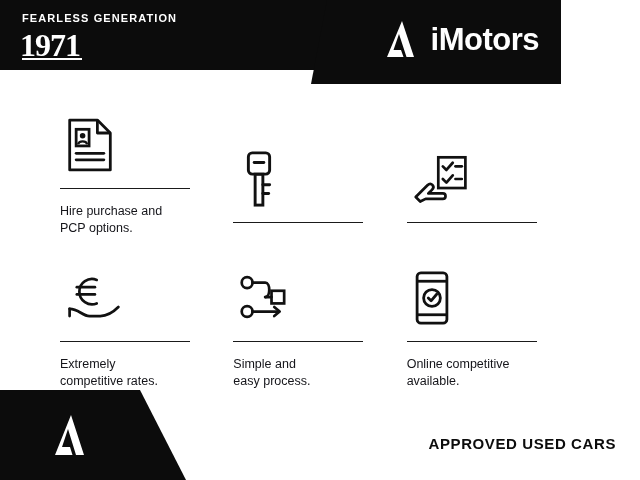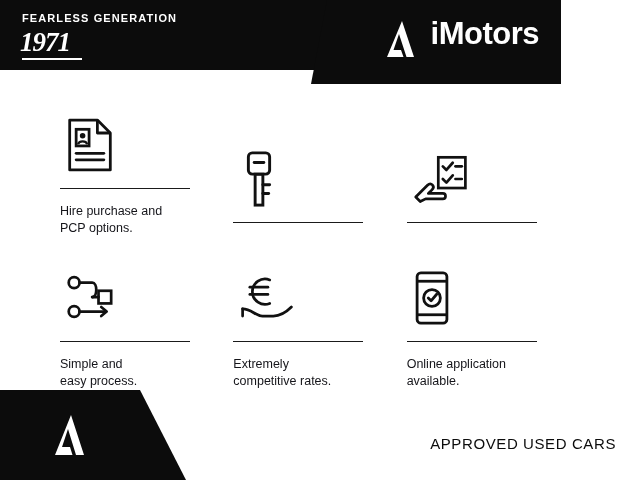--- a/index.html
+++ b/index.html
@@ -49,40 +49,39 @@
     color: #ffffff;
     font-size: 11px;
     font-weight: bold;
     letter-spacing: 1.1px;
   }
   .year-text {
     position: absolute;
     left: 20px;
     top: 27px;
     color: #ffffff;
-    font-size: 27px;
-    font-weight: bold;
-    font-style: italic;
+    font-size: 32px;
+    font-weight: bold;
     letter-spacing: -1px;
     font-family: "Liberation Serif", serif;
   }
   .year-underline {
     position: absolute;
     left: 22px;
     top: 58px;
     width: 60px;
     height: 2px;
     background: #ffffff;
   }
   .brand-wrap {
     position: absolute;
     right: 22px;
     top: 18px;
     display: flex;
-    align-items: flex-start;
+    align-items: center;
     gap: 8px;
   }
   .brand-mark {
     width: 42px;
     height: 42px;
   }
   .brand-name {
     color: #ffffff;
     font-size: 31px;
     font-weight: bold;
@@ -154,21 +153,21 @@
     left: 48px;
     top: 22px;
     width: 46px;
     height: 46px;
   }
   .footer-tagline {
     position: absolute;
     right: 24px;
     bottom: 28px;
     font-size: 15px;
-    font-weight: normal;
+    font-weight: bold;
     letter-spacing: 0.6px;
     color: #0c0c0c;
   }
 </style>
 </head>
 <body>
 
 <div class="header">
   <div class="header-left-band"></div>
   <div class="header-right-band"></div>
@@ -229,61 +228,61 @@
         <line x1="47" y1="27" x2="54" y2="27" stroke="#111" stroke-width="3" stroke-linecap="round"></line>
         <path d="M3 47 L16 34 c4-4 9 1 5 5 l-4 4 h16 c4 0 4 6 0 6 H14 L8 52 Z" fill="none" stroke="#111" stroke-width="3" stroke-linejoin="round"></path>
       </svg>
     </div>
     <div class="feature-rule"></div>
   </div>
 
   <div class="feature">
     <div class="feature-icon">
       <svg viewBox="0 0 62 52" width="56" height="48" aria-hidden="true">
+        <path d="M34 6 a14 14 0 1 0 0 26" fill="none" stroke="#111" stroke-width="3" stroke-linecap="round"></path>
+        <line x1="12" y1="14" x2="32" y2="14" stroke="#111" stroke-width="3" stroke-linecap="round"></line>
+        <line x1="12" y1="22" x2="32" y2="22" stroke="#111" stroke-width="3" stroke-linecap="round"></line>
+        <path d="M4 38 c10 0 14 8 22 8 h12 c7 0 14-4 20-10" fill="none" stroke="#111" stroke-width="3" stroke-linecap="round" stroke-linejoin="round"></path>
+        <path d="M4 38 v8" fill="none" stroke="#111" stroke-width="3" stroke-linecap="round"></path>
+      </svg>
+    </div>
+    <div class="feature-rule"></div>
+    <div class="feature-text">Extremely
+competitive rates.</div>
+  </div>
+
+  <div class="feature">
+    <div class="feature-icon">
+      <svg viewBox="0 0 62 52" width="56" height="48" aria-hidden="true">
         <circle cx="9" cy="9" r="6" fill="none" stroke="#111" stroke-width="3"></circle>
         <circle cx="9" cy="41" r="6" fill="none" stroke="#111" stroke-width="3"></circle>
         <rect x="36" y="18" width="14" height="14" fill="none" stroke="#111" stroke-width="3"></rect>
         <path d="M15 9 h14 c6 0 6 16 0 16" fill="none" stroke="#111" stroke-width="3" stroke-linecap="round"></path>
         <line x1="15" y1="41" x2="44" y2="41" stroke="#111" stroke-width="3" stroke-linecap="round"></line>
         <polyline points="39,36 45,41 39,46" fill="none" stroke="#111" stroke-width="3" stroke-linecap="round" stroke-linejoin="round"></polyline>
         <line x1="29" y1="25" x2="36" y2="25" stroke="#111" stroke-width="3" stroke-linecap="round"></line>
       </svg>
     </div>
     <div class="feature-rule"></div>
     <div class="feature-text">Simple and
 easy process.</div>
   </div>
 
   <div class="feature">
     <div class="feature-icon">
-      <svg viewBox="0 0 62 52" width="56" height="48" aria-hidden="true">
-        <path d="M34 6 a14 14 0 1 0 0 26" fill="none" stroke="#111" stroke-width="3" stroke-linecap="round"></path>
-        <line x1="12" y1="14" x2="32" y2="14" stroke="#111" stroke-width="3" stroke-linecap="round"></line>
-        <line x1="12" y1="22" x2="32" y2="22" stroke="#111" stroke-width="3" stroke-linecap="round"></line>
-        <path d="M4 38 c10 0 14 8 22 8 h12 c7 0 14-4 20-10" fill="none" stroke="#111" stroke-width="3" stroke-linecap="round" stroke-linejoin="round"></path>
-        <path d="M4 38 v8" fill="none" stroke="#111" stroke-width="3" stroke-linecap="round"></path>
-      </svg>
-    </div>
-    <div class="feature-rule"></div>
-    <div class="feature-text">Extremely
-competitive rates.</div>
-  </div>
-
-  <div class="feature">
-    <div class="feature-icon">
       <svg viewBox="0 0 40 58" width="38" height="54" aria-hidden="true">
         <rect x="4" y="2" width="32" height="54" rx="4" fill="none" stroke="#111" stroke-width="3"></rect>
         <line x1="4" y1="11" x2="36" y2="11" stroke="#111" stroke-width="3"></line>
         <line x1="4" y1="47" x2="36" y2="47" stroke="#111" stroke-width="3"></line>
         <circle cx="20" cy="29" r="9" fill="none" stroke="#111" stroke-width="3"></circle>
         <polyline points="16,29 19,32 25,25" fill="none" stroke="#111" stroke-width="3" stroke-linecap="round" stroke-linejoin="round"></polyline>
       </svg>
     </div>
     <div class="feature-rule"></div>
-    <div class="feature-text">Online application
+    <div class="feature-text">Online competitive
 available.</div>
   </div>
 
 </div>
 
 <div class="footer">
   <div class="footer-band"></div>
   <span class="footer-mark">
     <svg viewBox="0 0 46 46" width="46" height="46" aria-hidden="true">
       <path d="M23 3 L36 43 L28 43 L20 17 L14 35 L22 35 L24.5 43 L7 43 Z" fill="#ffffff"></path>

